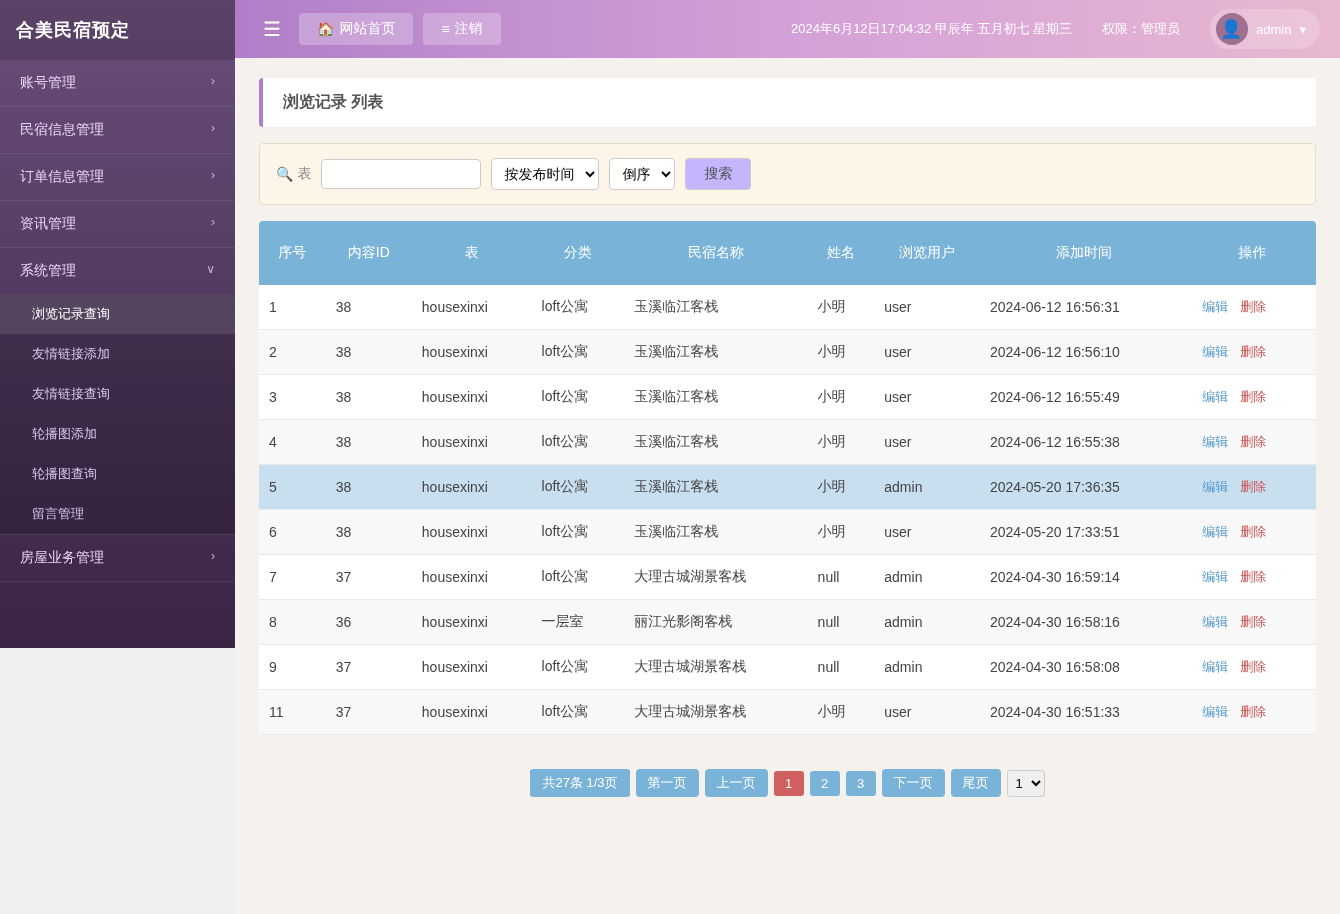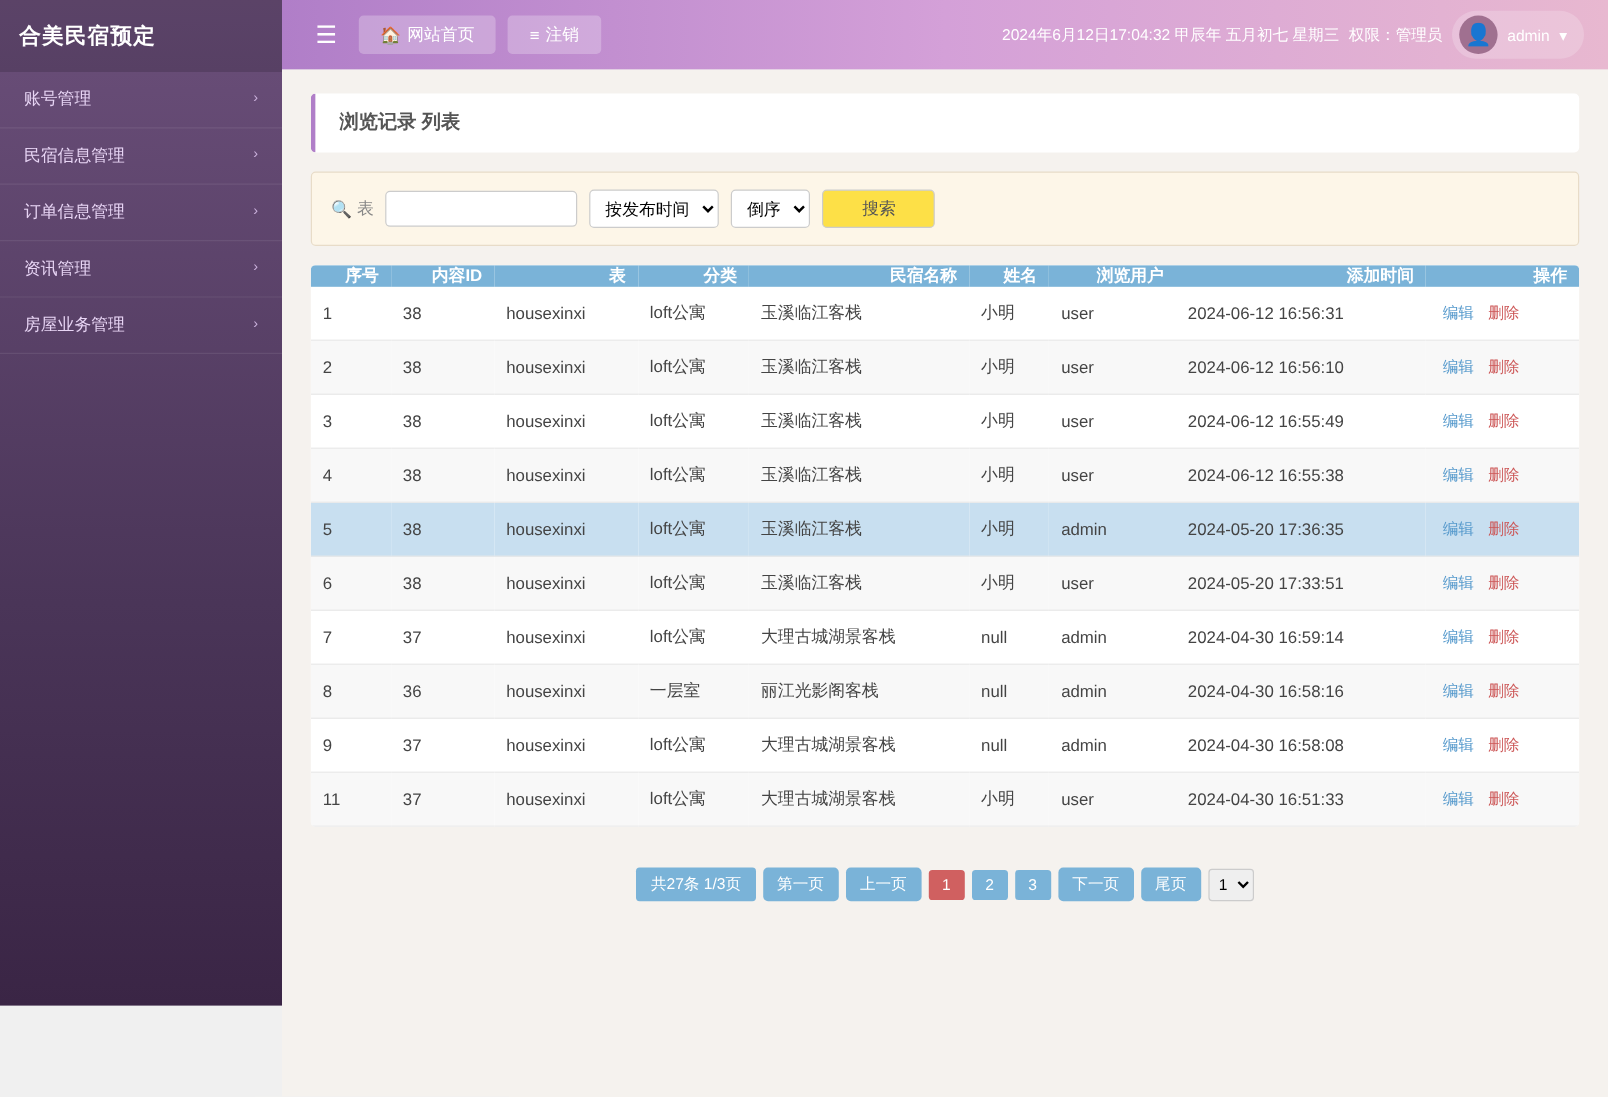--- a/index.html
+++ b/index.html
@@ -6,21 +6,21 @@
     body { font-family: "Microsoft YaHei", Arial, sans-serif; font-size: 14px; background: #f0f0f0; display: flex; height: 914px; overflow: hidden; }
 
     
     #sidebar {
       width: 235px;
       min-width: 235px;
       background: linear-gradient(180deg, #6b4f7a 0%, #4a3558 60%, #3a2545 100%);
       color: #fff;
       display: flex;
       flex-direction: column;
-      height: 838px;
+      height: 648px;
       overflow-y: auto;
     }
     #sidebar .brand {
       padding: 18px 16px;
       font-size: 18px;
       font-weight: bold;
       color: #fff;
       background: rgba(0,0,0,0.15);
       letter-spacing: 1px;
     }
@@ -63,21 +63,21 @@
     }
     .topbar-left { display: flex; align-items: center; gap: 10px; }
     .topbar-menu-btn {
       background: none; border: none; color: #fff; font-size: 20px; cursor: pointer; padding: 4px 8px;
     }
     .topbar-nav-btn {
       background: rgba(255,255,255,0.25); border: none; color: #fff;
       padding: 7px 18px; border-radius: 4px; cursor: pointer; font-size: 14px;
       display: flex; align-items: center; gap: 5px;
     }
-    .topbar-right { display: flex; align-items: center; gap: 8px; color: #fff; font-size: 13px; }
+    .topbar-right { display: flex; align-items: center; gap: 30px; color: #fff; font-size: 13px; }
     .topbar-user {
       display: flex; align-items: center; gap: 8px;
       background: rgba(255,255,255,0.2); border-radius: 20px; padding: 4px 14px 4px 6px;
       cursor: pointer;
     }
     .topbar-avatar {
       width: 32px; height: 32px; border-radius: 50%;
       background: #a07090; display: flex; align-items: center; justify-content: center;
       font-size: 18px; color: #fff; overflow: hidden;
     }
@@ -115,28 +115,28 @@
     .filter-label { color: #888; font-size: 14px; display: flex; align-items: center; gap: 4px; }
     .filter-input {
       border: 1px solid #ccc; border-radius: 4px; padding: 6px 10px;
       font-size: 14px; width: 160px; outline: none;
     }
     .filter-select {
       border: 1px solid #ccc; border-radius: 4px; padding: 6px 8px;
       font-size: 14px; background: #fff; cursor: pointer; outline: none;
     }
     .filter-search-btn {
-      background: #fde047; border: 1px solid #ccc; border-radius: 4px;
-      padding: 6px 32px; font-size: 14px; cursor: pointer; color: #555;
+      background: #c4b5fd; border: 1px solid #ccc; border-radius: 4px;
+      padding: 6px 18px; font-size: 14px; cursor: pointer; color: #555;
     }
 
     
     .data-table { width: 100%; border-collapse: collapse; background: #fff; border-radius: 4px; overflow: hidden; }
     .data-table thead tr { background: #7ab3d8; color: #fff; }
-    .data-table thead th { padding: 0 10px; font-weight: bold; text-align: right; font-size: 14px; }
+    .data-table thead th { padding: 23px 10px; font-weight: normal; text-align: center; font-size: 14px; }
     .data-table tbody tr { border-bottom: 1px solid #e8e8e8; }
     .data-table tbody tr:nth-child(even) { background: #f8f8f8; }
     .data-table tbody tr:nth-child(5) { background: #c8dff0; }
     .data-table tbody td { padding: 11px 10px; color: #444; font-size: 14px; }
     .action-btn {
       background: none; border: none; cursor: pointer; font-size: 13px; padding: 2px 4px;
       color: #555;
     }
     .action-edit { color: #5599cc; }
     .action-delete { color: #cc5555; }
@@ -195,20 +195,34 @@
     </div>
   </div>
 
   <div class="nav-group">
     <div class="nav-group-header">
       <span>资讯管理</span>
       <span class="arrow">›</span>
     </div>
   </div>
 
+  <div class="nav-group">
+    <div class="nav-group-header">
+      <span>系统管理</span>
+      <span class="arrow">∨</span>
+    </div>
+    <div class="nav-sub">
+      <div class="nav-sub-item active">浏览记录查询</div>
+      <div class="nav-sub-item">友情链接添加</div>
+      <div class="nav-sub-item">友情链接查询</div>
+      <div class="nav-sub-item">轮播图添加</div>
+      <div class="nav-sub-item">轮播图查询</div>
+      <div class="nav-sub-item">留言管理</div>
+    </div>
+  </div>
 
   <div class="nav-group">
     <div class="nav-group-header">
       <span>房屋业务管理</span>
       <span class="arrow">›</span>
     </div>
   </div>
 </div>
 
 <div id="main">

